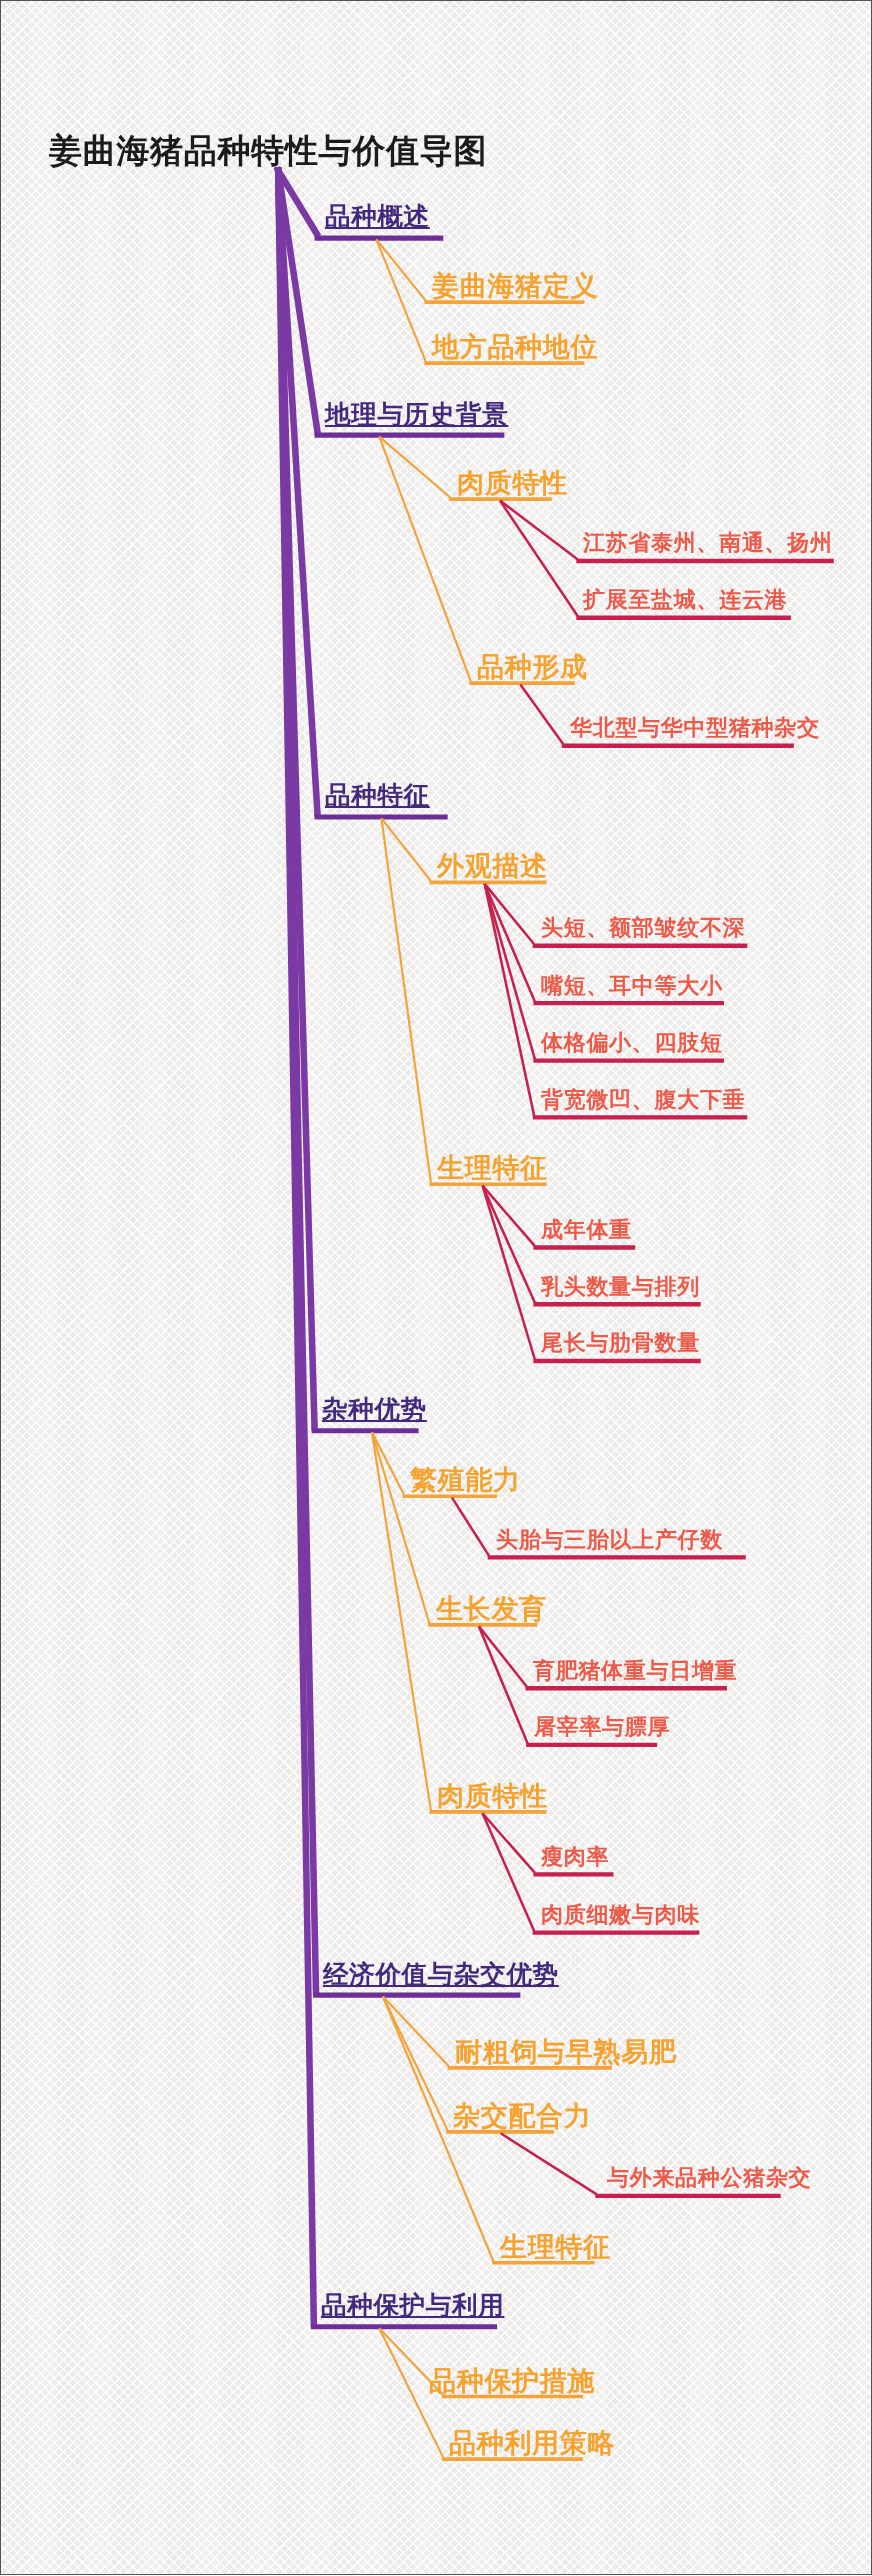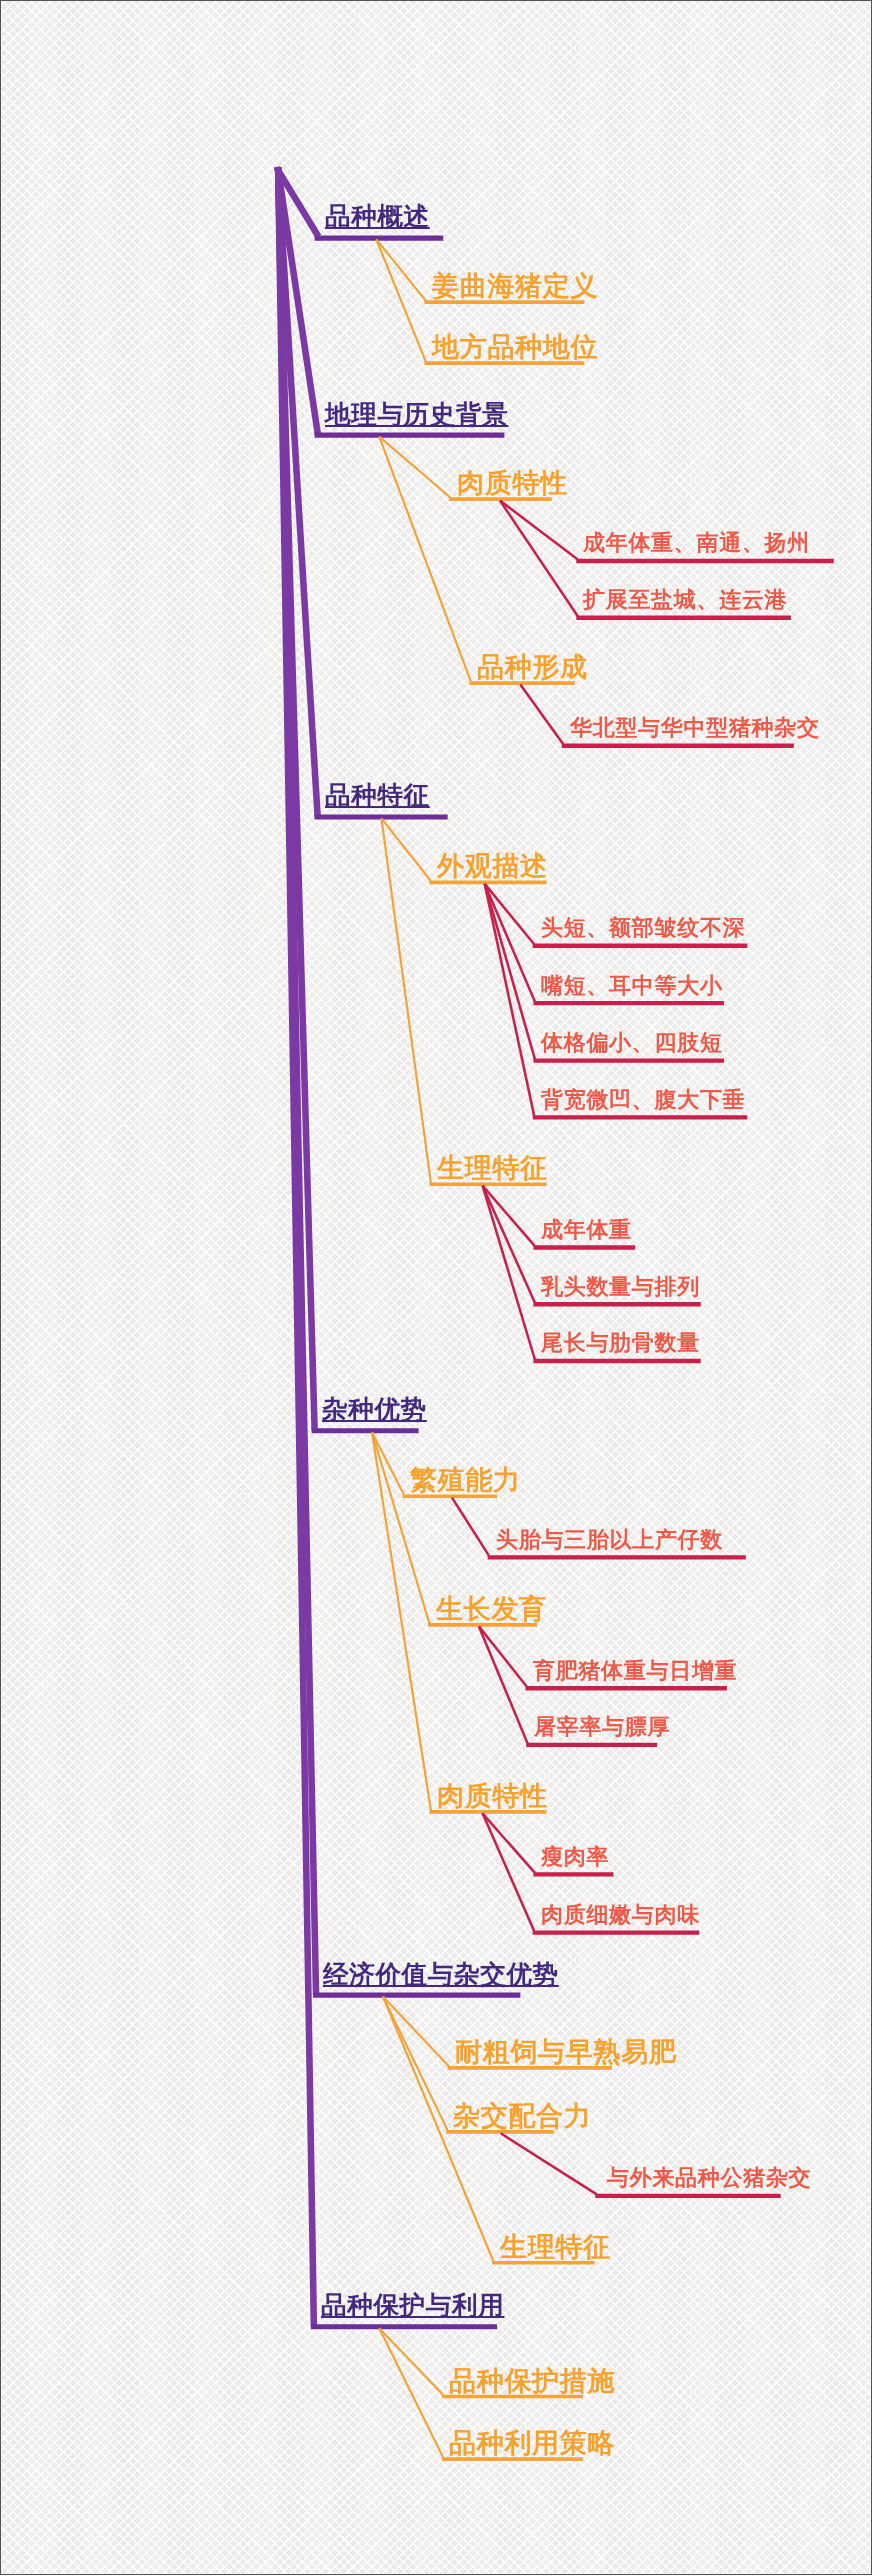--- a/index.html
+++ b/index.html
@@ -122,44 +122,45 @@
       <line x1="732" y1="1870" x2="962" y2="1870"></line>
       <line x1="669" y1="2140" x2="1024" y2="2140"></line>
       <line x1="721" y1="2320" x2="998" y2="2320"></line>
       <line x1="722" y1="2398" x2="902" y2="2398"></line>
       <line x1="732" y1="2576" x2="842" y2="2576"></line>
       <line x1="731" y1="2656" x2="960" y2="2656"></line>
       <line x1="817" y1="3018" x2="1072" y2="3018"></line>
     </g>
   </svg>
 
+  <div class="map-title">姜曲海猪品种特性与价值导图</div>
 
   <div class="node l1" style="left:324px;top:201px">品种概述</div>
   <div class="node l1" style="left:324px;top:399px">地理与历史背景</div>
   <div class="node l1" style="left:324px;top:780px">品种特征</div>
   <div class="node l1" style="left:321px;top:1394px">杂种优势</div>
   <div class="node l1" style="left:322px;top:1959px">经济价值与杂交优势</div>
   <div class="node l1" style="left:320px;top:2290px">品种保护与利用</div>
 
   <div class="node l2" style="left:431px;top:269px">姜曲海猪定义</div>
   <div class="node l2" style="left:431px;top:330px">地方品种地位</div>
   <div class="node l2" style="left:456px;top:466px">肉质特性</div>
   <div class="node l2" style="left:476px;top:650px">品种形成</div>
   <div class="node l2" style="left:436px;top:849px">外观描述</div>
   <div class="node l2" style="left:436px;top:1151px">生理特征</div>
   <div class="node l2" style="left:409px;top:1463px">繁殖能力</div>
   <div class="node l2" style="left:435px;top:1592px">生长发育</div>
   <div class="node l2" style="left:436px;top:1779px">肉质特性</div>
   <div class="node l2" style="left:454px;top:2035px">耐粗饲与早熟易肥</div>
   <div class="node l2" style="left:452px;top:2099px">杂交配合力</div>
   <div class="node l2" style="left:499px;top:2230px">生理特征</div>
-  <div class="node l2" style="left:448px;top:2364px">品种保护措施</div>
+  <div class="node l2" style="left:428px;top:2364px">品种保护措施</div>
   <div class="node l2" style="left:448px;top:2426px">品种利用策略</div>
 
-  <div class="node l3" style="left:582px;top:529px">成年体重、南通、扬州</div>
+  <div class="node l3" style="left:582px;top:529px">江苏省泰州、南通、扬州</div>
   <div class="node l3" style="left:582px;top:586px">扩展至盐城、连云港</div>
   <div class="node l3" style="left:569px;top:714px">华北型与华中型猪种杂交</div>
   <div class="node l3" style="left:540px;top:914px">头短、额部皱纹不深</div>
   <div class="node l3" style="left:540px;top:972px">嘴短、耳中等大小</div>
   <div class="node l3" style="left:540px;top:1029px">体格偏小、四肢短</div>
   <div class="node l3" style="left:540px;top:1086px">背宽微凹、腹大下垂</div>
   <div class="node l3" style="left:540px;top:1216px">成年体重</div>
   <div class="node l3" style="left:540px;top:1273px">乳头数量与排列</div>
   <div class="node l3" style="left:540px;top:1329px">尾长与肋骨数量</div>
   <div class="node l3" style="left:495px;top:1526px">头胎与三胎以上产仔数</div>

